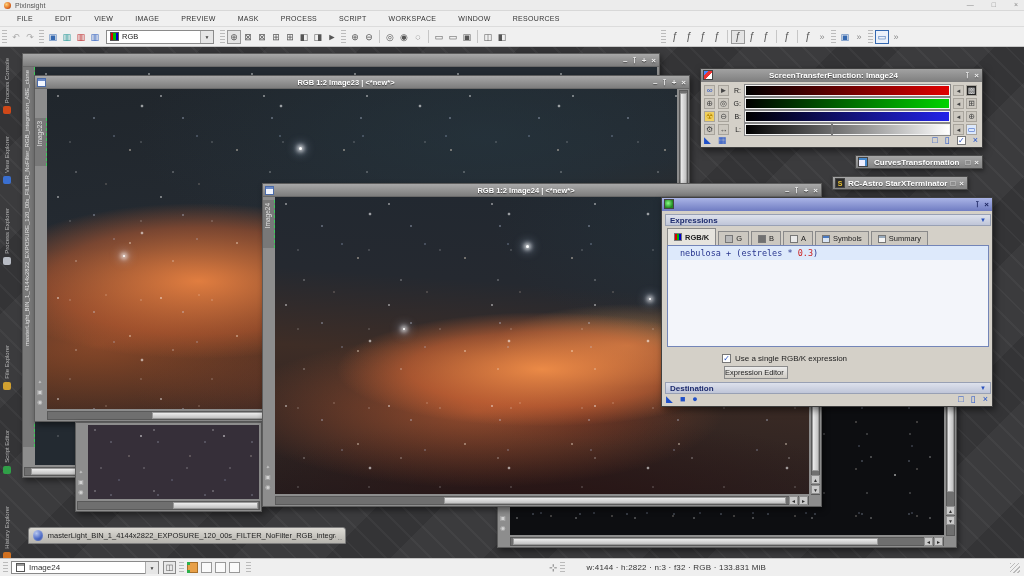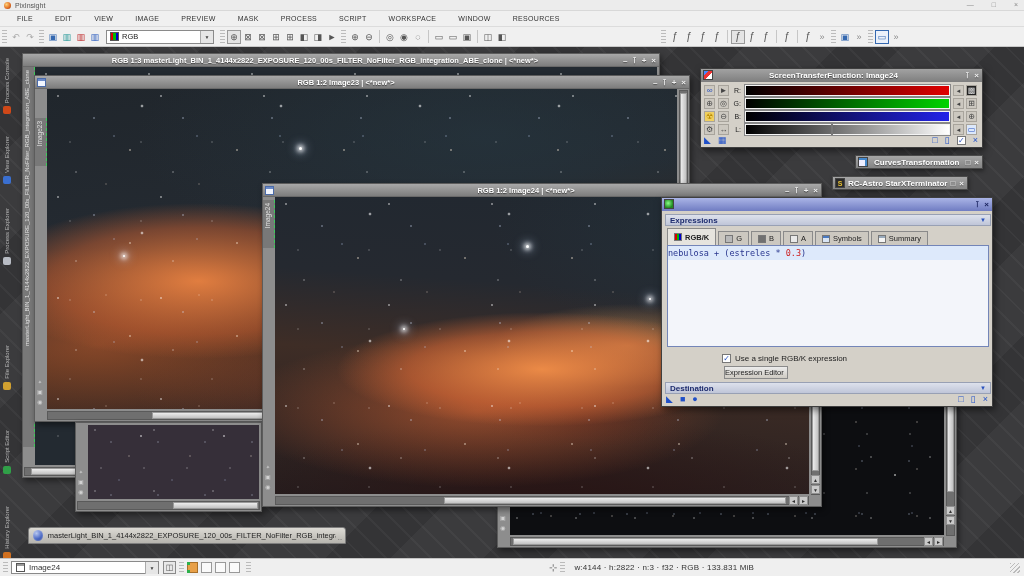--- a/index.html
+++ b/index.html
@@ -146,21 +146,21 @@
 .ptab { height:14px; display:flex; align-items:center; gap:3px; padding:0 6px; background:#ccc8c0;
   border:1px solid #8a8a8a; border-bottom:none; font-size:7.5px; color:#222; margin-right:2px; }
 .ptab.active { height:17px; background:#e6e4de; font-weight:bold; }
 .ti { width:8px; height:8px; border:1px solid #777; }
 .ti.rgb { background:linear-gradient(90deg,#d00 0 33%,#0b0 33% 66%,#00c 66%); }
 .ti.g { background:#b8b8b8; } .ti.b { background:#707070; } .ti.a { background:#e8e8e8; }
 .ti.sym { background:#d8e4f4; box-shadow:inset 0 2px 0 #4a7ac0; }
 .ti.sum { background:#f4f4f4; box-shadow:inset 0 2px 0 #9ab; }
 .pmedit { position:absolute; background:#f3f5fa; border:1px solid #7385b8; overflow:hidden;
   font-family:"DejaVu Sans Mono", monospace; font-size:8.5px; color:#28358e; }
-.pmline { background:#dde9fb; padding:2px 0; white-space:pre; }
+.pmline { background:#dde9fb; padding:2px 12px; white-space:pre; }
 .pmnum { color:#cc2020; }
 .cbx { width:9px; height:9px; background:#fff; border:1px solid #777; display:inline-flex; align-items:center;
   justify-content:center; font-size:8px; color:#2a52be; line-height:9px; }
 .pbtn { position:absolute; height:13px; background:linear-gradient(#ececec,#cfcbc3); border:1px solid #8a8a8a;
   font-size:7.5px; color:#222; display:flex; align-items:center; }
 .blueicons { display:flex; gap:7px; color:#2050c8; font-size:9px; align-items:center; }
 
 
 .minitab { position:absolute; height:17px; background:linear-gradient(#dcdad4,#b6b4ae); border:1px solid #7e7e7e;
   border-radius:3px 3px 0 0; display:flex; align-items:center; font-size:7.5px; color:#222; }
@@ -291,21 +291,20 @@
         <span class="dico" style="background:#30a048"></span>
       </div>
       <div class="dtab" style="top:459px">
         <span class="vtxt">History Explorer</span>
         <span class="dico" style="background:#d07020"></span>
       </div>
     </div>
 
     <div class="iwin" style="left:22px; top:6px; width:638px; height:425px; z-index:2">
       <div class="tbar">
-        <span class="ttext">RGB 1:3 masterLight_BIN_1_4144x2822_EXPOSURE_120_00s_FILTER_NoFilter_RGB_integration_ABE_clone | &lt;*new*&gt;</span>
         <span class="wbtns">
           <span>–</span>
           <span>⊺</span>
           <span>+</span>
           <span>×</span>
         </span>
       </div>
       <div class="starsA" style="position:absolute; left:12px; top:13px; right:2px; bottom:12px; background-color:#232a31"></div>
       <div class="stab" style="left:0; top:13px; bottom:30px; width:12px; font-size:6px; overflow:hidden; padding:3px 1px">
         <span class="vtxt">masterLight_BIN_1_4144x2822_EXPOSURE_120_00s_FILTER_NoFilter_RGB_integration_ABE_clone</span>
@@ -572,17 +571,17 @@
     </div>
     <span style="width:13px; height:13px; border:1px solid #8a8a8a; background:#e8e8e8; margin-left:4px; font-size:8px; text-align:center; line-height:12px; color:#555">◫</span>
     <span class="sgrab"></span>
     <span class="wsq active"></span>
     <span class="wsq"></span>
     <span class="wsq"></span>
     <span class="wsq"></span>
     <span class="sgrab"></span>
     <span style="margin-left:295px; color:#666; font-size:10px">⊹</span>
     <span class="sgrab"></span>
-    <span style="margin-left:6px; letter-spacing:.2px">w:4144 · h:2822 · n:3 · f32 · RGB · 133.831 MiB</span>
+    <span style="margin-left:18px; letter-spacing:.2px">w:4144 · h:2822 · n:3 · f32 · RGB · 133.831 MiB</span>
     <span class="grip"></span>
   </div>
 
 </div>
 
 </body></html>

